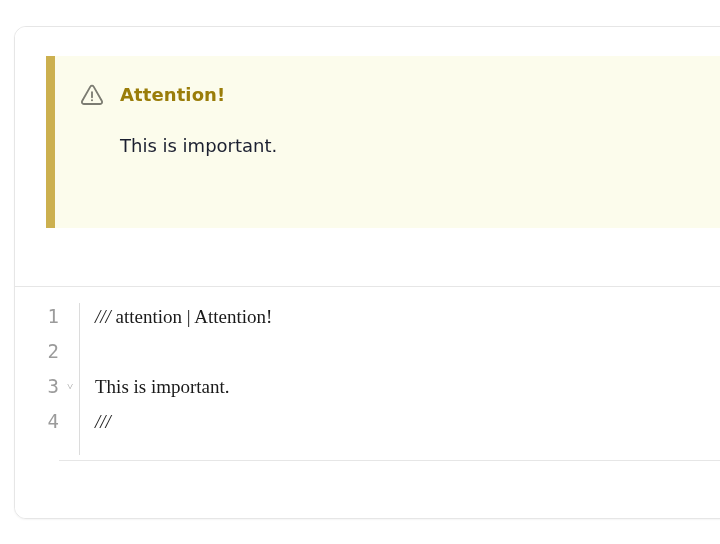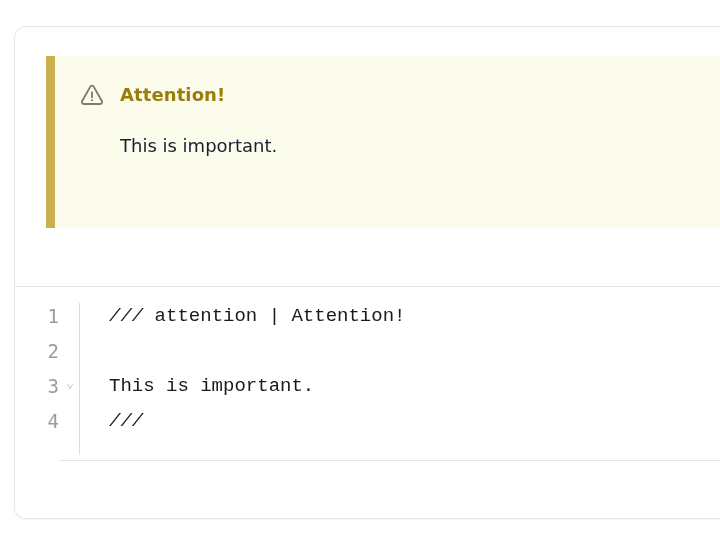--- a/index.html
+++ b/index.html
@@ -155,24 +155,24 @@
     height: 35px;
     line-height: 35px;
     text-align: center;
     color: #9b9b9b;
     font-size: 11px;
     user-select: none;
   }
 
   .code-text {
     position: absolute;
-    left: 94px;
+    left: 80px;
     white-space: pre;
     color: #1a1a1a;
-    font-family: Liberation Mono, monospace;
+    font-family: Liberation Serif, serif;
     font-size: 19px;
     line-height: 35px;
   }
 
   .code-text .fence {
     font-style: italic;
   }
 
   
   .code-bottom-divider {

